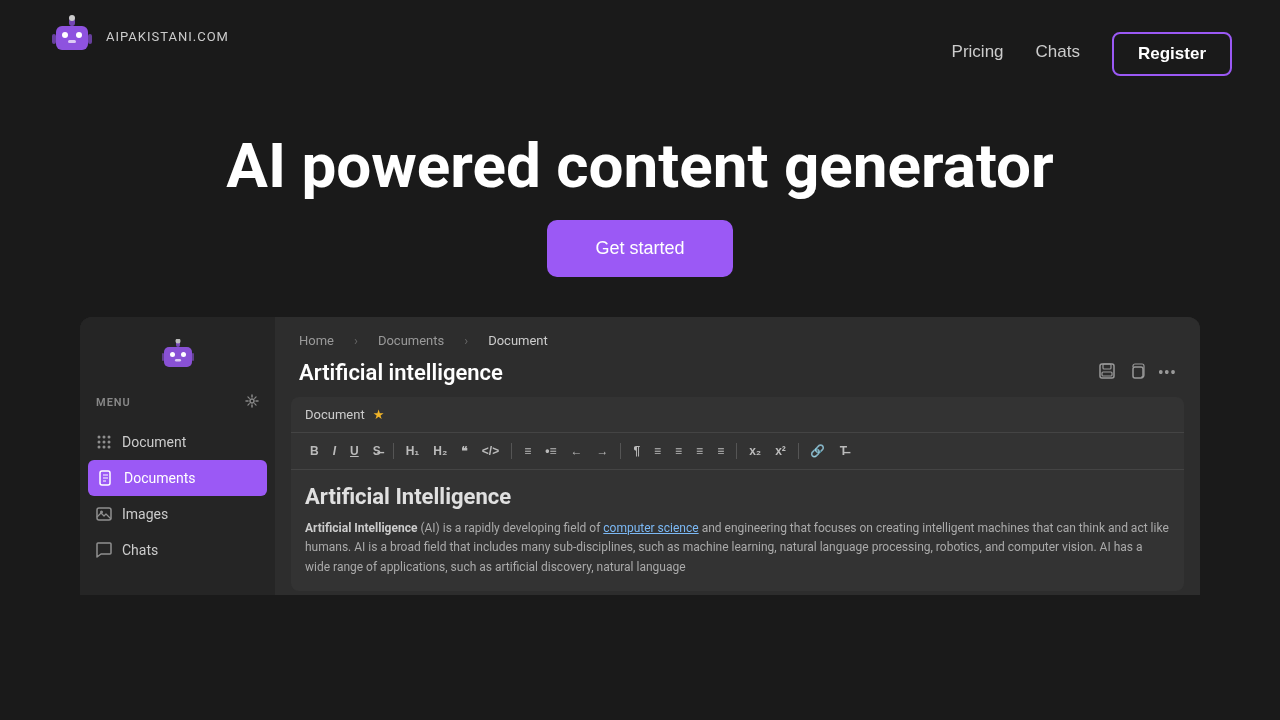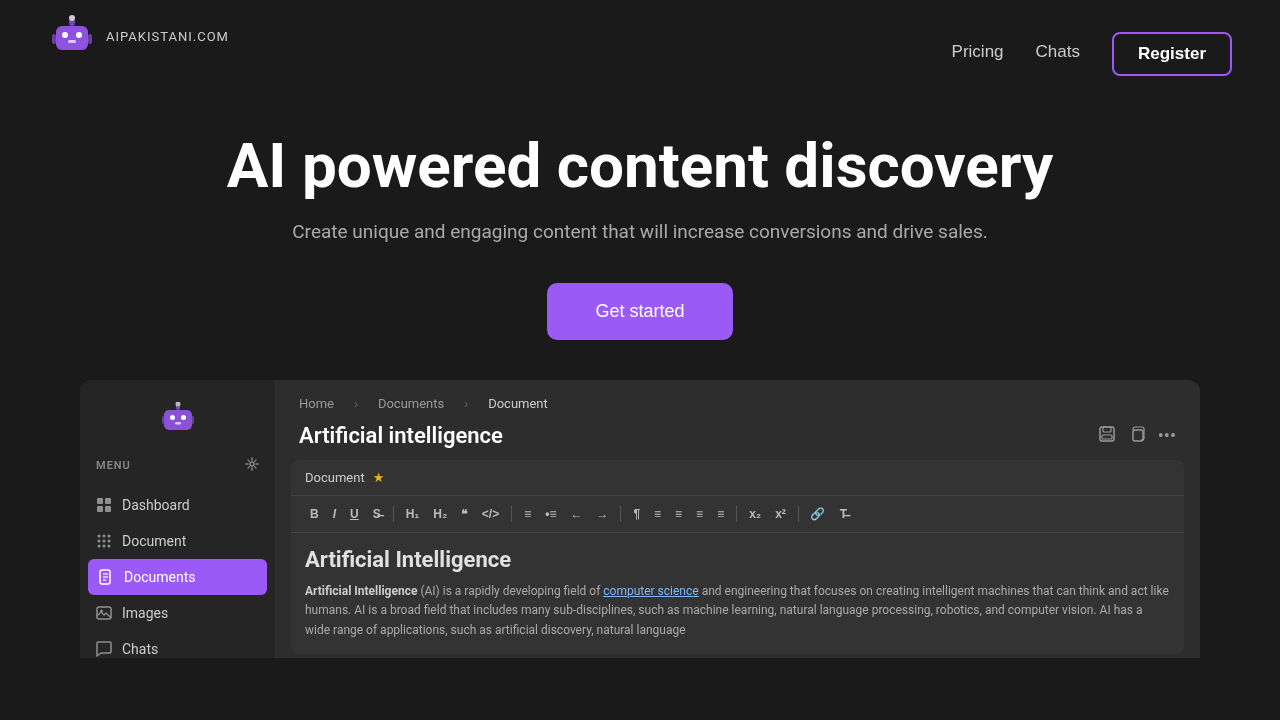--- a/index.html
+++ b/index.html
@@ -285,22 +285,21 @@
     <span class="logo-text">AIPAKISTANI.COM</span>
   </div>
   <div class="nav-links">
     <button class="nav-link">Pricing</button>
     <button class="nav-link">Chats</button>
     <button class="register-btn">Register</button>
   </div>
 </nav>
 
 <section class="hero">
-  <h1 class="hero-title">AI powered content discovery</h1>
-  <p class="hero-subtitle">Create unique and engaging content that will increase conversions and drive sales.</p>
+  <h1 class="hero-title">AI powered content generator</h1>
   <button class="get-started-btn">Get started</button>
 </section>
 
 <div class="app-preview">
 
   <div class="sidebar">
 
     <div class="sidebar-logo">
       <svg class="sidebar-logo-icon" viewBox="0 0 32 32" fill="none">
         <rect x="2" y="8" width="28" height="20" rx="5" fill="#9b59f5" opacity="0.85"></rect>
@@ -318,29 +317,20 @@
       <span class="menu-label">MENU</span>
       <span class="menu-icon-btn">
         <svg width="14" height="14" viewBox="0 0 14 14" fill="none">
           <circle cx="7" cy="7" r="2" stroke="#888" stroke-width="1.5"></circle>
           <path d="M7 1v2M7 11v2M1 7h2M11 7h2" stroke="#888" stroke-width="1.5" stroke-linecap="round"></path>
           <path d="M2.93 2.93l1.41 1.41M9.66 9.66l1.41 1.41M11.07 2.93l-1.41 1.41M4.34 9.66l-1.41 1.41" stroke="#888" stroke-width="1.2" stroke-linecap="round"></path>
         </svg>
       </span>
     </div>
 
-    <div class="sidebar-item">
-      <svg width="16" height="16" viewBox="0 0 16 16" fill="none">
-        <rect x="1" y="1" width="6" height="6" rx="1" fill="#aaa"></rect>
-        <rect x="9" y="1" width="6" height="6" rx="1" fill="#aaa"></rect>
-        <rect x="1" y="9" width="6" height="6" rx="1" fill="#aaa"></rect>
-        <rect x="9" y="9" width="6" height="6" rx="1" fill="#aaa"></rect>
-      </svg>
-      <span>Dashboard</span>
-    </div>
 
     <div class="sidebar-item">
       <svg width="16" height="16" viewBox="0 0 16 16" fill="none">
         <circle cx="3" cy="3" r="1.5" fill="#aaa"></circle>
         <circle cx="8" cy="3" r="1.5" fill="#aaa"></circle>
         <circle cx="13" cy="3" r="1.5" fill="#aaa"></circle>
         <circle cx="3" cy="8" r="1.5" fill="#aaa"></circle>
         <circle cx="8" cy="8" r="1.5" fill="#aaa"></circle>
         <circle cx="13" cy="8" r="1.5" fill="#aaa"></circle>
         <circle cx="3" cy="13" r="1.5" fill="#aaa"></circle>

